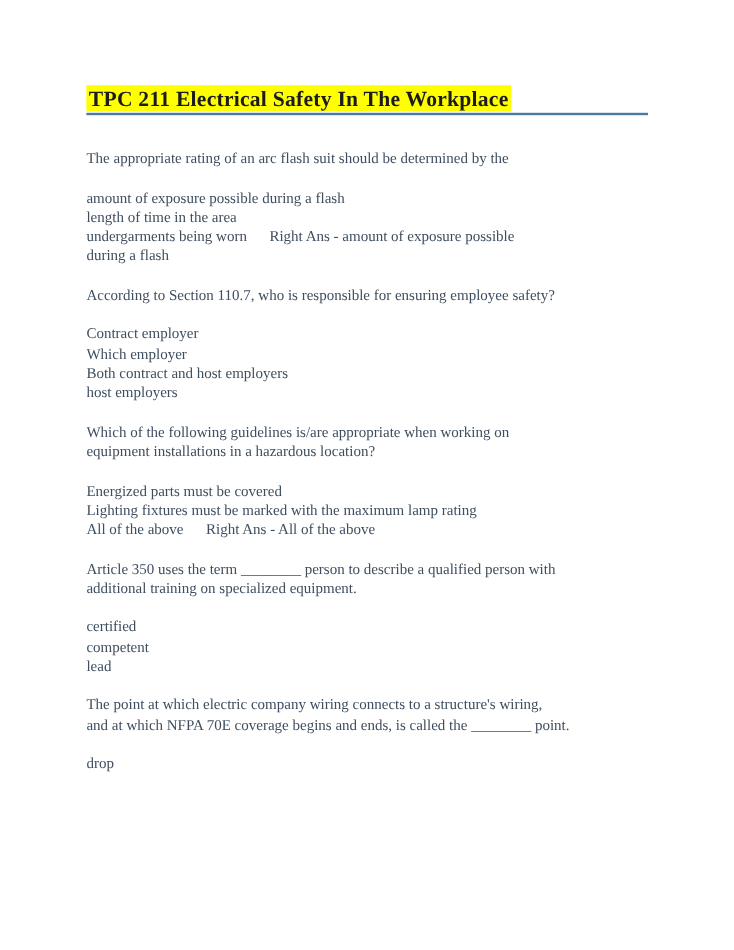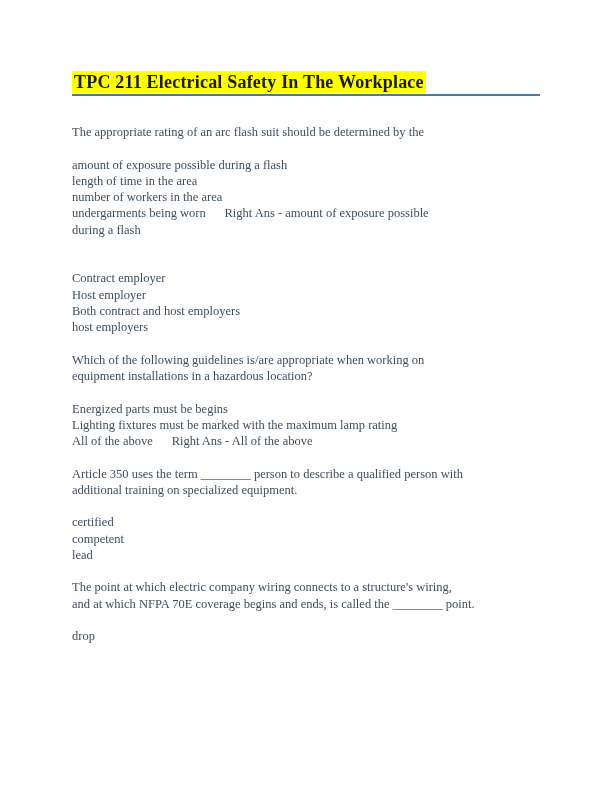--- a/index.html
+++ b/index.html
@@ -57,34 +57,34 @@
 
 <div class="page" style="--bg: #ffffff; --title-text: #1c1c1c; --title-highlight: #ffff00; --divider: #4a7aa0; --body-text: #3f4e5f;">
   <div class="content">
     <h1 class="title-line"><span class="title-highlight">TPC 211 Electrical Safety In The Workplace</span></h1>
     <div class="rule"></div>
     <div class="doc-body" id="doc-body">
         <div class="line">The appropriate rating of an arc flash suit should be determined by the</div>
         <div class="line"> </div>
         <div class="line">amount of exposure possible during a flash</div>
         <div class="line">length of time in the area</div>
-        <div class="line">number of workers in the area</div>
         <div class="line">undergarments being worn      Right Ans - amount of exposure possible</div>
         <div class="line">during a flash</div>
         <div class="line"> </div>
+        <div class="line">According to Section 110.7, who is responsible for ensuring employee safety?</div>
         <div class="line"> </div>
         <div class="line">Contract employer</div>
-        <div class="line">Host employer</div>
+        <div class="line">Which employer</div>
         <div class="line">Both contract and host employers</div>
         <div class="line">host employers</div>
         <div class="line"> </div>
         <div class="line">Which of the following guidelines is/are appropriate when working on</div>
         <div class="line">equipment installations in a hazardous location?</div>
         <div class="line"> </div>
-        <div class="line">Energized parts must be begins</div>
+        <div class="line">Energized parts must be covered</div>
         <div class="line">Lighting fixtures must be marked with the maximum lamp rating</div>
         <div class="line">All of the above      Right Ans - All of the above</div>
         <div class="line"> </div>
         <div class="line">Article 350 uses the term ________ person to describe a qualified person with</div>
         <div class="line">additional training on specialized equipment.</div>
         <div class="line"> </div>
         <div class="line">certified</div>
         <div class="line">competent</div>
         <div class="line">lead</div>
         <div class="line"> </div>

